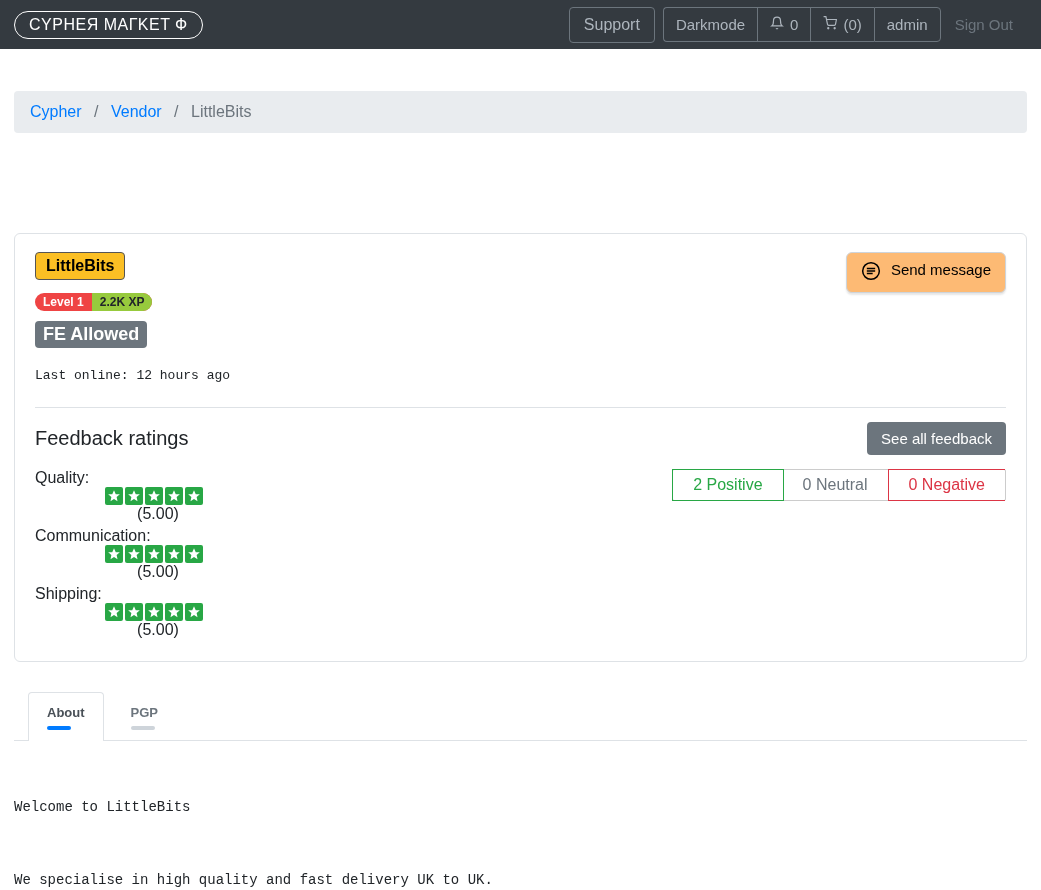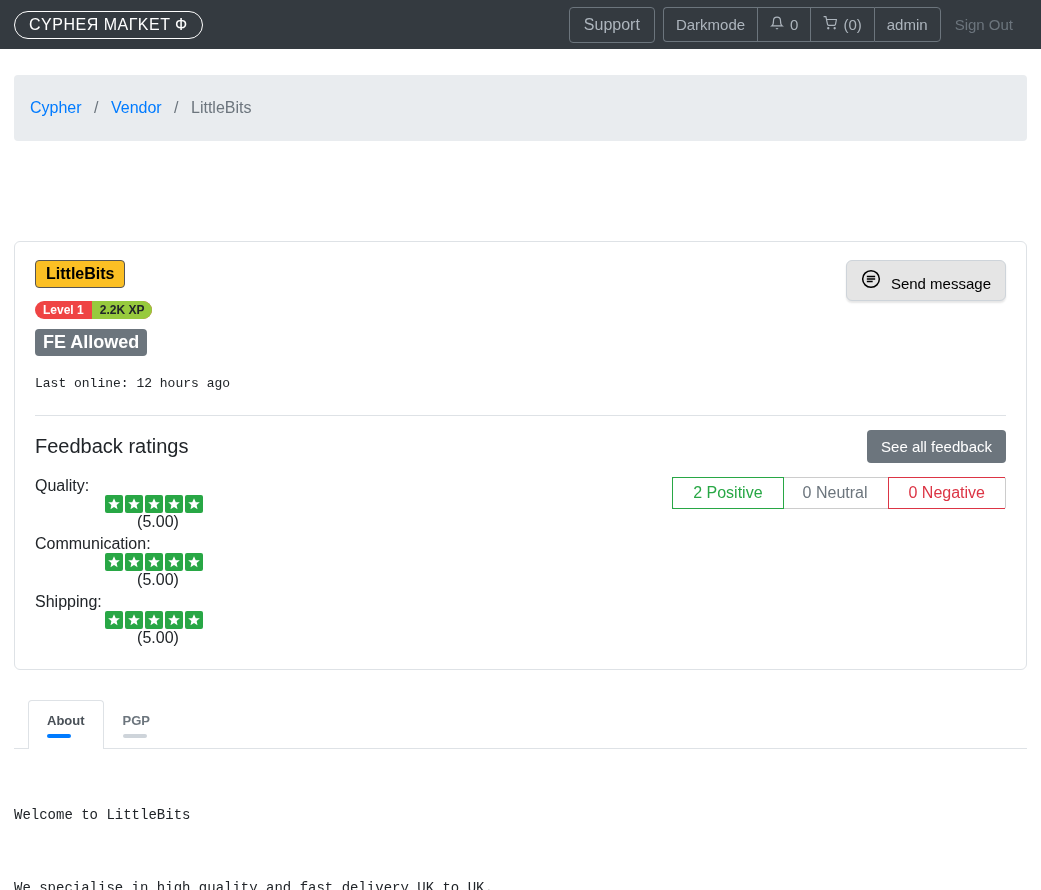--- a/index.html
+++ b/index.html
@@ -13,36 +13,36 @@
     .nav-btn { display: inline-flex; align-items: center; gap: 6px; border: 1px solid #6c757d; color: #adb5bd; padding: 8px 12px; font-size: 15px; cursor: pointer; background: transparent; border-radius: 4px; }
     .nav-btn-group { display: flex; }
     .nav-btn-group .nav-btn { border-radius: 0; border-right-width: 0; }
     .nav-btn-group .nav-btn:first-child { border-top-left-radius: 4px; border-bottom-left-radius: 4px; }
     .nav-btn-group .nav-btn:last-child { border-top-right-radius: 4px; border-bottom-right-radius: 4px; border-right-width: 1px; }
     .nav-link.signout { color: #6c757d; }
     .nav-support { border: 1px solid #6c757d; border-radius: 4px; padding: 8px 14px; color: #adb5bd; cursor: pointer; margin-right: 8px; }
     
     
     .content { padding: 14px; }
-    .breadcrumb { background: #e9ecef; border-radius: 4px; padding: 24px 16px; font-size: 16px; margin-top: 12px; }
+    .breadcrumb { background: #e9ecef; border-radius: 4px; padding: 12px 16px; font-size: 16px; margin-top: 28px; }
     .breadcrumb a { color: #007bff; text-decoration: none; cursor: pointer; }
     .breadcrumb .sep { color: #6c757d; padding: 0 8px; }
     .breadcrumb .current { color: #6c757d; }
     
     
     .vendor-card { border: 1px solid #dee2e6; border-radius: 6px; margin-top: 100px; padding: 18px 20px; position: relative; }
     .vendor-name-badge { background: #FBBF24; color: #000; font-weight: 600; padding: 4px 10px; border-radius: 4px; font-size: 16px; display: inline-block; border: 1px solid #555; }
     .level-row { margin-top: 12px; }
     .level-pill { display: inline-flex; background: #ef4444; border-radius: 10px; overflow: hidden; font-size: 12px; font-weight: 600; }
     .level-pill .lvl { color: #fff; padding: 2px 8px; }
     .level-pill .xp { background: #97CA3D; color: #212529; padding: 2px 8px; }
     .fe-row { margin-top: 10px; }
     .fe-badge { background: #6c757d; color: #fff; font-size: 18px; font-weight: 600; padding: 3px 8px; border-radius: 4px; display: inline-block; }
     .last-online { font-family: "Courier New", monospace; font-size: 13px; margin-top: 20px; color: #212529; }
-    .send-msg-btn { position: absolute; top: 18px; right: 20px; border: 1px solid #ced4da; border-radius: 6px; padding: 8px 14px; display: flex; align-items: flex-end; gap: 10px; background: #e5e5e5; cursor: pointer; font-size: 15px; box-shadow: 0 2px 2px rgba(0,0,0,0.1); }
+    .send-msg-btn { position: absolute; top: 18px; right: 20px; border: 1px solid #ced4da; border-radius: 6px; padding: 8px 14px; display: flex; align-items: flex-start; gap: 10px; background: #fdba74; cursor: pointer; font-size: 15px; box-shadow: 0 2px 2px rgba(0,0,0,0.1); }
     .send-msg-btn svg { width: 20px; height: 20px; }
     
     .divider { border: none; border-top: 1px solid #dee2e6; margin: 24px 0 14px; }
     
     .feedback-header { display: flex; justify-content: space-between; align-items: center; }
     .feedback-header h3 { font-size: 20px; font-weight: 500; }
     .see-all-btn { background: #6c757d; color: #fff; border: none; border-radius: 4px; padding: 8px 14px; font-size: 15px; cursor: pointer; }
     
     .ratings-block { display: flex; justify-content: space-between; align-items: flex-start; margin-top: 14px; }
     .ratings-table { }
@@ -54,21 +54,21 @@
     .rating-score { margin-left: 6px; }
     
     .fb-summary { display: flex; border: 1px solid #ccc; border-radius: 2px; font-size: 16px; }
     .fb-cell { padding: 6px 20px; border-right: 1px solid #ccc; text-align: center; }
     .fb-cell:last-child { border-right: none; }
     .fb-positive { color: #28a745; border: 1px solid #28a745; margin: -1px; }
     .fb-neutral { color: #6c757d; }
     .fb-negative { color: #dc3545; border: 1px solid #dc3545; margin: -1px 0 -1px -1px; }
     
     
-    .tabs { display: flex; margin-top: 30px; border-bottom: 1px solid #dee2e6; padding-left: 14px; }
+    .tabs { display: flex; margin-top: 30px; border-bottom: 1px solid #dee2e6; padding-left: 14px; gap: 8px; }
     .tab { padding: 12px 18px 10px; font-size: 13px; font-weight: 600; color: #6c757d; cursor: pointer; position: relative; border: 1px solid transparent; border-bottom: none; border-radius: 4px 4px 0 0; }
     .tab.active { border-color: #dee2e6; background: #fff; margin-bottom: -1px; color: #495057; }
     .tab .underline { display: block; height: 4px; width: 24px; margin-top: 6px; background: #ced4da; border-radius: 2px; }
     .tab.active .underline { background: #007bff; }
     
     .about-body { padding: 48px 0 0 0; font-family: "Courier New", monospace; font-size: 14px; line-height: 2.6; white-space: pre-line; }
   </style>
 </head>
 <body>
 

